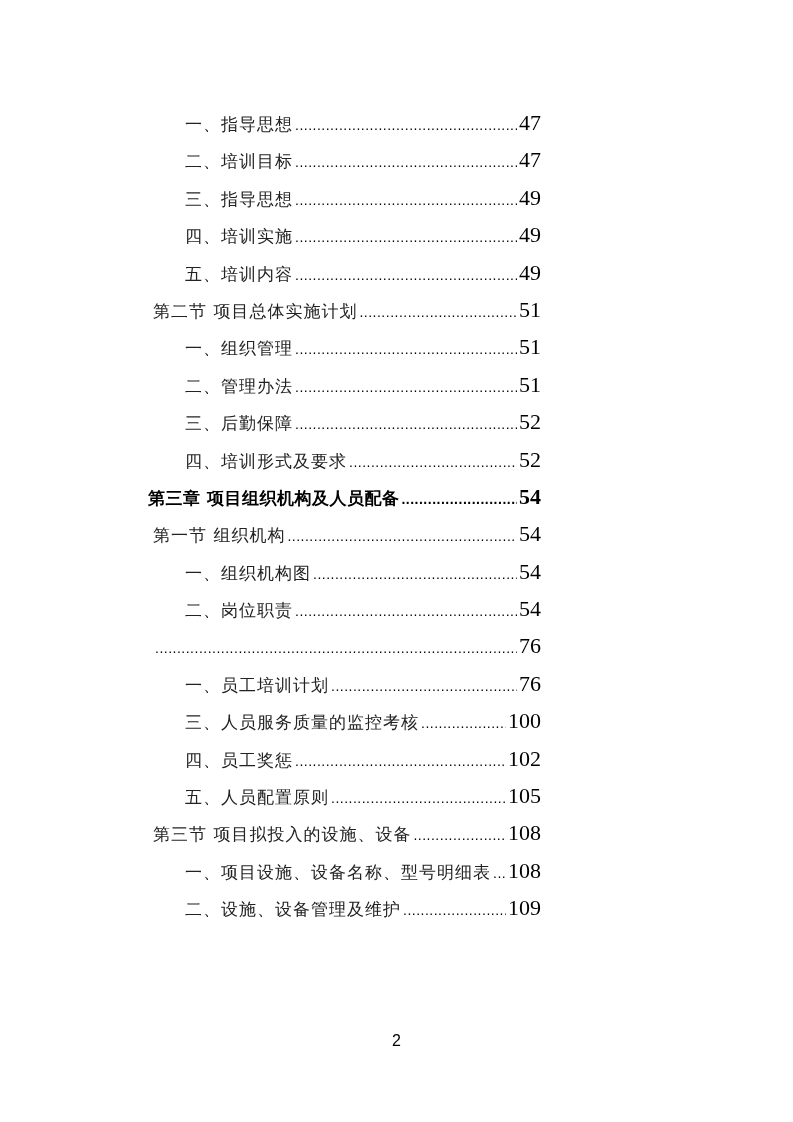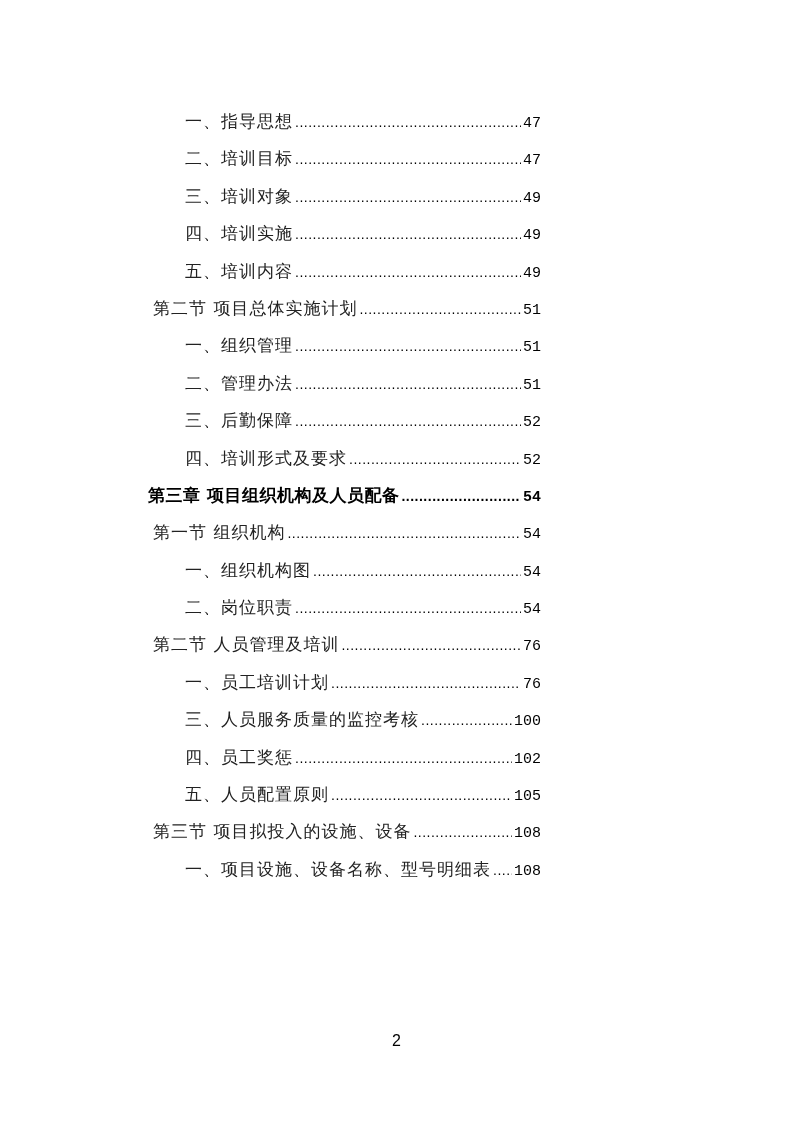--- a/index.html
+++ b/index.html
@@ -13,21 +13,21 @@
   .lvl0 .inner { left: 120px; }
   .lvl1 .inner { left: 153px; }
   .lvl2 .inner { left: 185px; }
   .title { white-space: nowrap; letter-spacing: 1px; }
   .lvl1 .title, .lvl2 .title { color: #222; }
   .lvl0 { font-weight: bold; }
   .lvl0 .title { letter-spacing: 0.5px; margin-left: 28px; }
   .dots { flex: 1; overflow: hidden; white-space: nowrap; margin: 0 2px; 
           font-family: "Liberation Sans", sans-serif; font-size: 14px; letter-spacing: 0.5px; }
   .dots::before { content: "...................................................................................................................................................................................................................."; }
-  .page { font-family: Liberation Mono, monospace; font-size: 15px; white-space: nowrap; }
+  .page { font-family: Liberation Serif, serif; font-size: 22px; white-space: nowrap; }
   .footer { position: absolute; top: 1032px; left: 0; width: 793px; text-align: center;
             font-family: "Liberation Sans", sans-serif; font-size: 16px; }
 </style>
 </head>
 <body>
 
 <div class="toc">
   <div class="row lvl2">
       <div class="inner">
         <span class="title">一、指导思想</span>
@@ -37,21 +37,21 @@
     </div>
   <div class="row lvl2">
       <div class="inner">
         <span class="title">二、培训目标</span>
         <span class="dots"></span>
         <span class="page">47</span>
       </div>
     </div>
   <div class="row lvl2">
       <div class="inner">
-        <span class="title">三、培训对象</span>
+        <span class="title">三、指导思想</span>
         <span class="dots"></span>
         <span class="page">49</span>
       </div>
     </div>
   <div class="row lvl2">
       <div class="inner">
         <span class="title">四、培训实施</span>
         <span class="dots"></span>
         <span class="page">49</span>
       </div>
@@ -121,21 +121,20 @@
     </div>
   <div class="row lvl2">
       <div class="inner">
         <span class="title">二、岗位职责</span>
         <span class="dots"></span>
         <span class="page">54</span>
       </div>
     </div>
   <div class="row lvl1">
       <div class="inner">
-        <span class="title">第二节  人员管理及培训</span>
         <span class="dots"></span>
         <span class="page">76</span>
       </div>
     </div>
   <div class="row lvl2">
       <div class="inner">
         <span class="title">一、员工培训计划</span>
         <span class="dots"></span>
         <span class="page">76</span>
       </div>
@@ -168,15 +167,22 @@
         <span class="page">108</span>
       </div>
     </div>
   <div class="row lvl2">
       <div class="inner">
         <span class="title">一、项目设施、设备名称、型号明细表</span>
         <span class="dots"></span>
         <span class="page">108</span>
       </div>
     </div>
+  <div class="row lvl2">
+      <div class="inner">
+        <span class="title">二、设施、设备管理及维护</span>
+        <span class="dots"></span>
+        <span class="page">109</span>
+      </div>
+    </div>
 </div>
 
 <div class="footer">2</div>
 
 </body></html>

